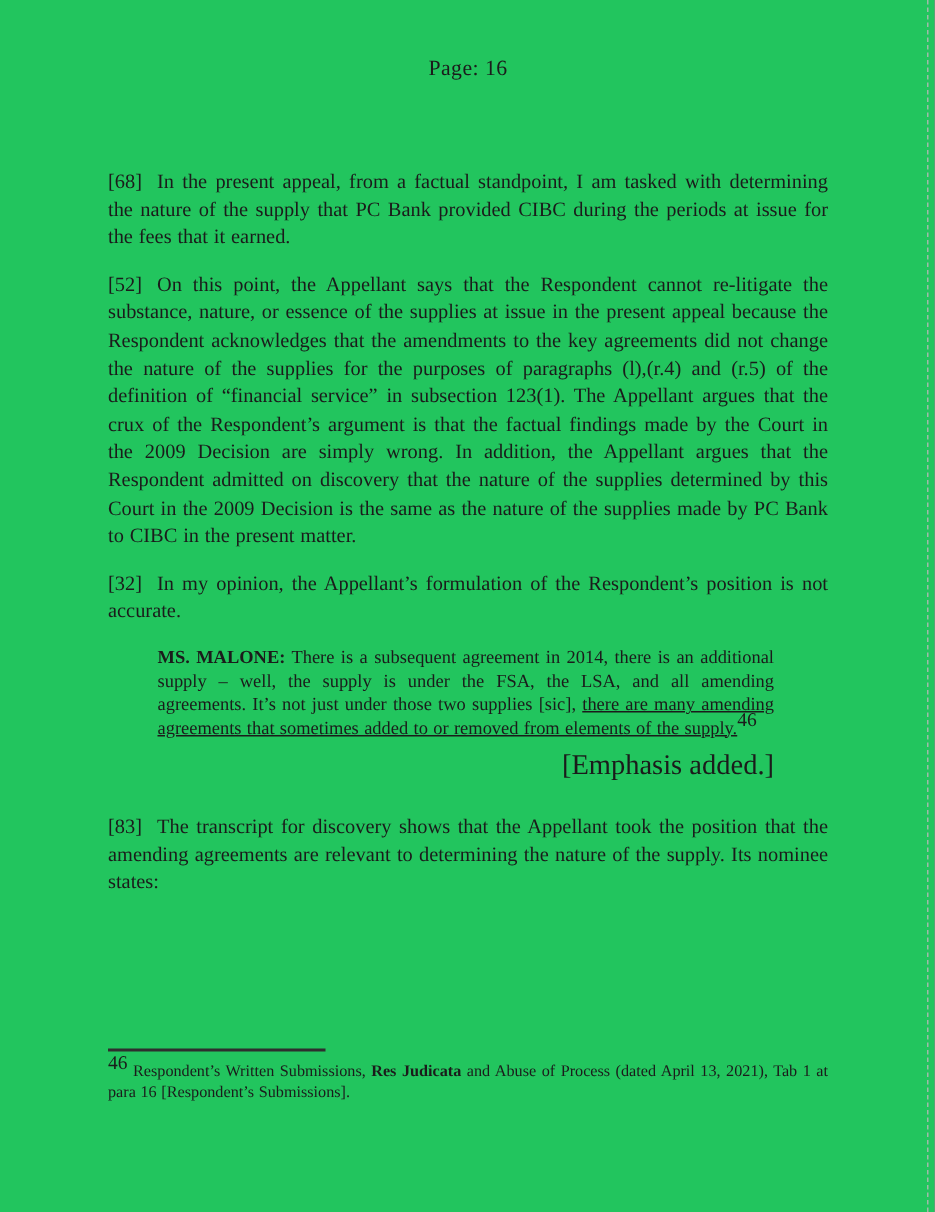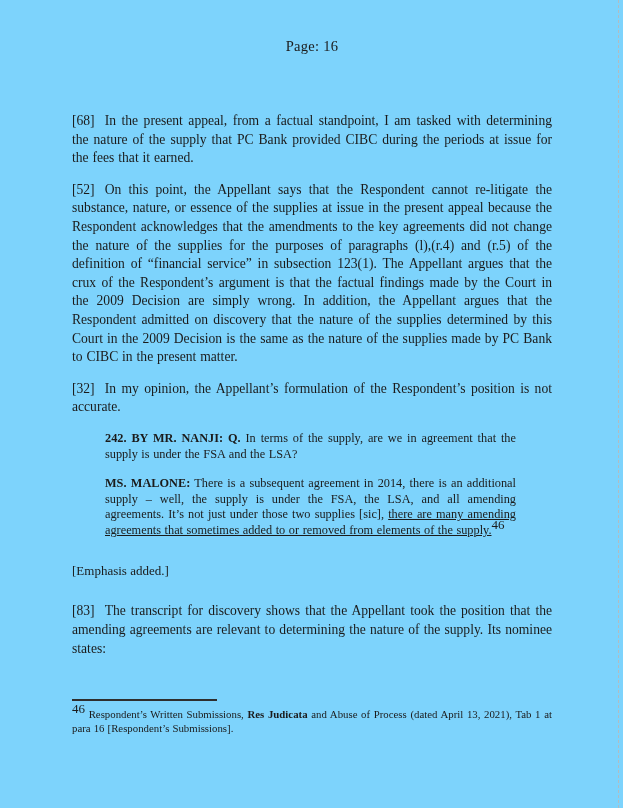--- a/index.html
+++ b/index.html
@@ -1,21 +1,21 @@
 <!DOCTYPE html>
 <html><head>
 <meta charset="utf-8">
 <style>
   html, body { margin: 0; padding: 0; background: #888; }
   .page {
     position: relative;
     width: 623px;
     height: 808px;
     margin: 0 auto;
-    background: #7dd3fc;
+    background: #22c55e;
     font-family: "Liberation Serif", serif;
     color: #1b1b1b;
     overflow: hidden;
   }
   .content {
     position: absolute;
     left: 72px;
     top: 0;
     width: 480px;
   }
@@ -36,23 +36,24 @@
   .para.first { margin-top: 57px; }
   .pnum { margin-right: 10px; }
   .quote {
     margin: 14px 36px 0 33px;
     font-size: 12.3px;
     line-height: 15.6px;
     text-align: justify;
     word-spacing: 0.5px;
   }
   .emphasis {
-    margin-top: 24px;
+    margin-top: 9px;
     padding-right: 36px;
-    font-size: 13px;
+    text-align: right;
+    font-size: 19px;
     line-height: 18px;
   }
   .p55 { margin-top: 22px; }
   .footnote-area {
     position: absolute;
     left: 72px;
     top: 699px;
     width: 480px;
   }
   .fn-rule {
@@ -95,21 +96,20 @@
 
     <div class="page-header">Page: 16</div>
 
     <p class="para first"><span class="pnum">[68]</span><span>In the present appeal, from a factual standpoint, I am tasked with determining the nature of the supply that PC Bank provided CIBC during the periods at issue for the fees that it earned.</span></p>
 
     <p class="para"><span class="pnum">[52]</span><span>On this point, the Appellant says that the Respondent cannot re-litigate the substance, nature, or essence of the supplies at issue in the present appeal because the Respondent acknowledges that the amendments to the key agreements did not change the nature of the supplies for the purposes of paragraphs (l),(r.4) and (r.5) of the definition of “financial service” in subsection 123(1). The Appellant argues that the crux of the Respondent’s argument is that the factual findings made by the Court in the 2009 Decision are simply wrong. In addition, the Appellant argues that the Respondent admitted on discovery that the nature of the supplies determined by this Court in the 2009 Decision is the same as the nature of the supplies made by PC Bank to CIBC in the present matter.</span></p>
 
     <p class="para"><span class="pnum">[32]</span><span>In my opinion, the Appellant’s formulation of the Respondent’s position is not accurate.</span></p>
 
 
-    <div class="quote"><span class="b">242. BY MR. NANJI: Q.</span><span> In terms of the supply, are we in agreement that the supply is under the FSA and the LSA?</span></div>
 
     <div class="quote"><span class="b">MS. MALONE:</span><span> There is a subsequent agreement in 2014, there is an additional supply – well, the supply is under the FSA, the LSA, and all amending agreements. It’s not just under those two supplies [</span><span class="i">sic</span><span>], </span><span class="u">there are many amending agreements that sometimes added to or removed from elements of the supply.</span><sup>46</sup></div>
 
     <div class="emphasis">[Emphasis added.]</div>
 
     <p class="para p55"><span class="pnum">[83]</span><span>The transcript for discovery shows that the Appellant took the position that the amending agreements are relevant to determining the nature of the supply. Its nominee states:</span></p>
 
   </div>
 
   <div class="footnote-area">

